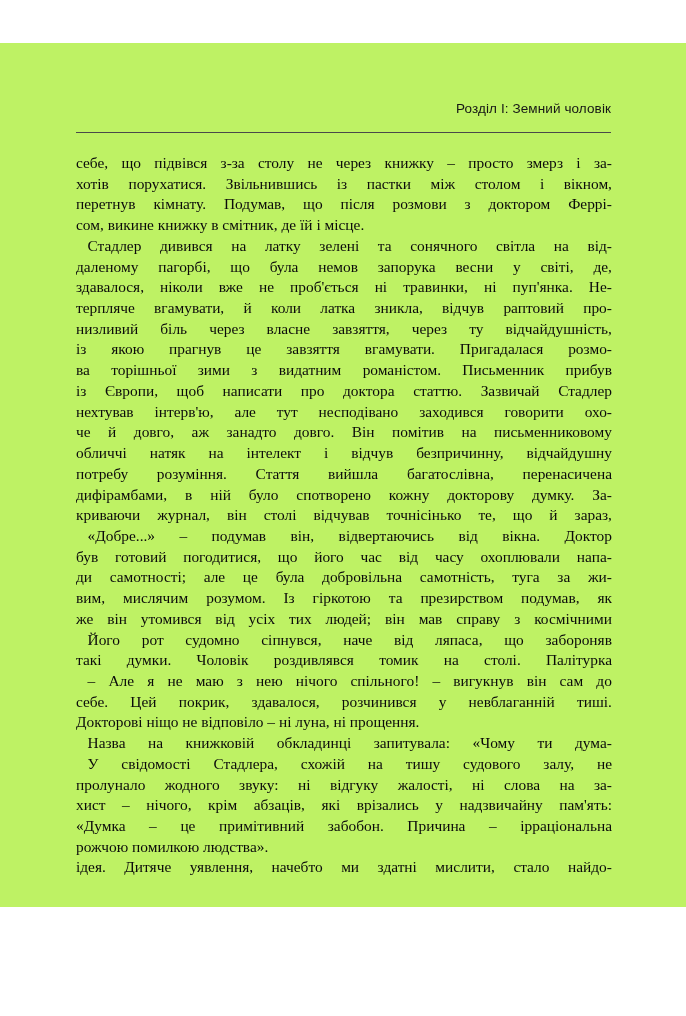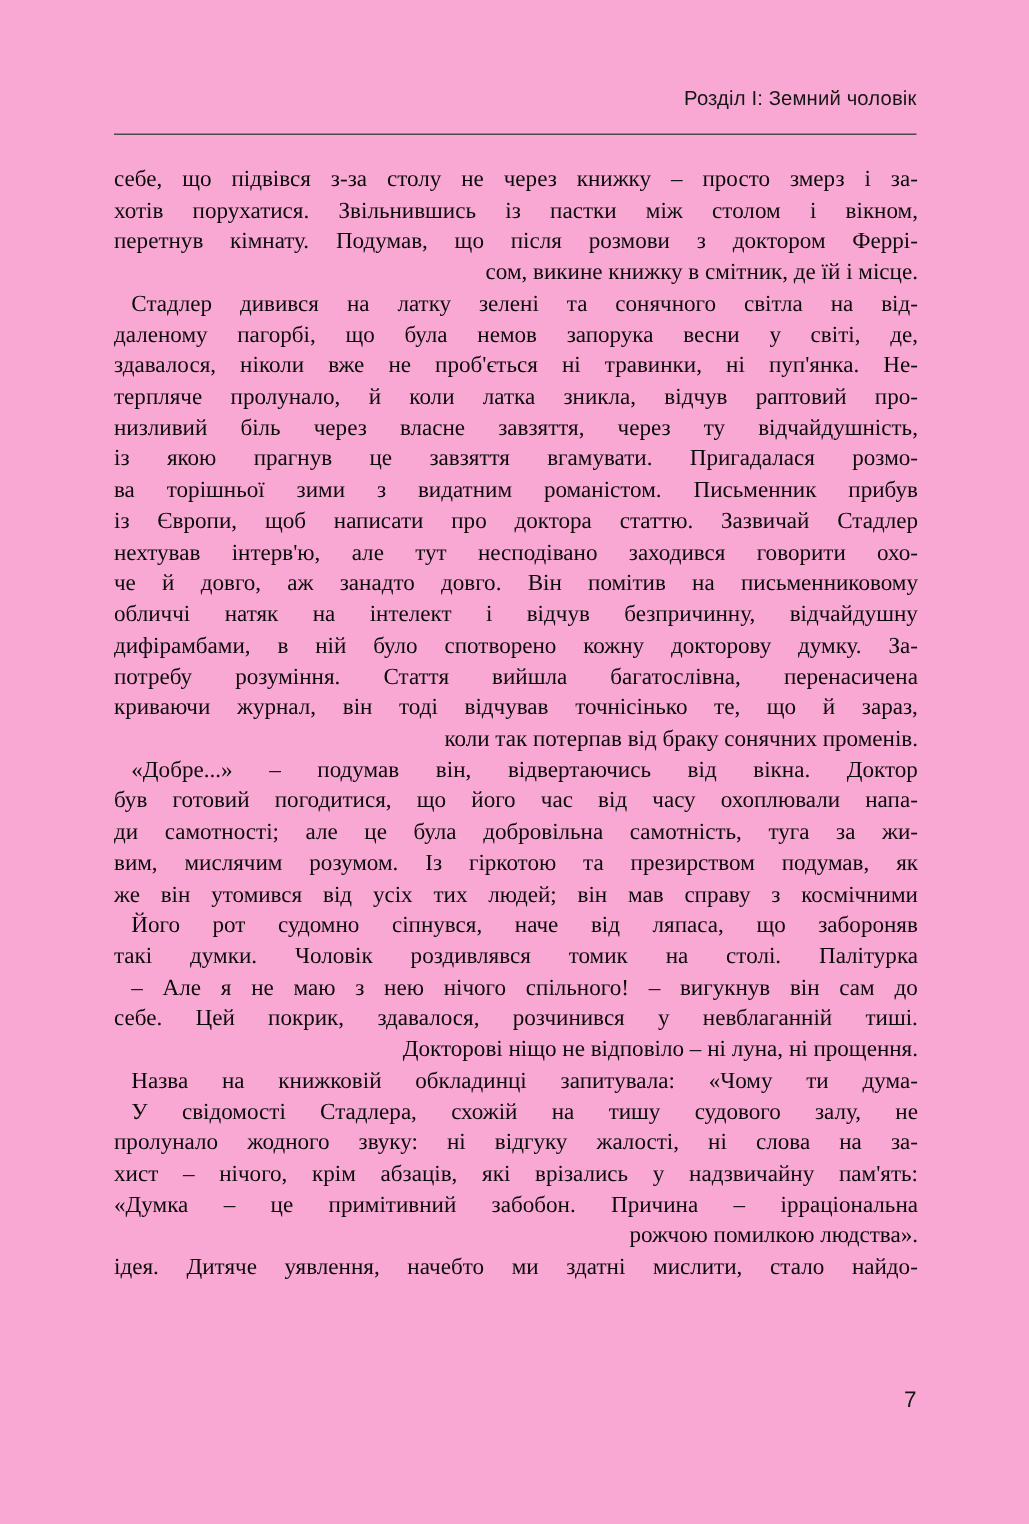--- a/index.html
+++ b/index.html
@@ -3,25 +3,26 @@
 <meta charset="utf-8">
 <style>
   html, body {
     margin: 0;
     padding: 0;
     background: #ffffff;
   }
   .page {
     position: relative;
     width: 686px;
-    height: 1016px;
-    background: #f9a8d4;
+    height: 864px;
+    background: #bef264;
     overflow: hidden;
     font-family: "Liberation Serif", "DejaVu Serif", serif;
     color: #0b0b0b;
+    margin-top: 43px;
   }
 
   
   .header {
     position: absolute;
     left: 76px;
     top: 58px;
     width: 535px;
     text-align: right;
     font-family: "Liberation Sans", "DejaVu Sans", sans-serif;
@@ -59,21 +60,21 @@
     letter-spacing: 0;
   }
   
   .ln.j {
     display: flex;
     justify-content: space-between;
     white-space: pre;
   }
   .ln.j > span { white-space: pre; }
   
-  .ln.last { display: block; text-align: right; }
+  .ln.last { display: block; }
 
   
   .folio {
     position: absolute;
     left: 76px;
     top: 925px;
     width: 535px;
     text-align: right;
     font-family: "Liberation Sans", "DejaVu Sans", sans-serif;
     font-size: 15px;
@@ -93,32 +94,31 @@
       <p class="para">
         <span class="ln j"><span>себе,</span><span>що</span><span>підвівся</span><span>з-за</span><span>столу</span><span>не</span><span>через</span><span>книжку</span><span>–</span><span>просто</span><span>змерз</span><span>і</span><span>за-</span></span>
         <span class="ln j"><span>хотів</span><span>порухатися.</span><span>Звільнившись</span><span>із</span><span>пастки</span><span>між</span><span>столом</span><span>і</span><span>вікном,</span></span>
         <span class="ln j"><span>перетнув</span><span>кімнату.</span><span>Подумав,</span><span>що</span><span>після</span><span>розмови</span><span>з</span><span>доктором</span><span>Феррі-</span></span>
         <span class="ln last">сом, викине книжку в смітник, де їй і місце.</span>
       </p>
       <p class="para">
         <span class="ln j"><span>&nbsp;&nbsp;&nbsp;Стадлер</span><span>дивився</span><span>на</span><span>латку</span><span>зелені</span><span>та</span><span>сонячного</span><span>світла</span><span>на</span><span>від-</span></span>
         <span class="ln j"><span>даленому</span><span>пагорбі,</span><span>що</span><span>була</span><span>немов</span><span>запорука</span><span>весни</span><span>у</span><span>світі,</span><span>де,</span></span>
         <span class="ln j"><span>здавалося,</span><span>ніколи</span><span>вже</span><span>не</span><span>проб'ється</span><span>ні</span><span>травинки,</span><span>ні</span><span>пуп'янка.</span><span>Не-</span></span>
-        <span class="ln j"><span>терпляче</span><span>пролунало,</span><span>й</span><span>коли</span><span>латка</span><span>зникла,</span><span>відчув</span><span>раптовий</span><span>про-</span></span>
+        <span class="ln j"><span>терпляче</span><span>вгамувати,</span><span>й</span><span>коли</span><span>латка</span><span>зникла,</span><span>відчув</span><span>раптовий</span><span>про-</span></span>
         <span class="ln j"><span>низливий</span><span>біль</span><span>через</span><span>власне</span><span>завзяття,</span><span>через</span><span>ту</span><span>відчайдушність,</span></span>
         <span class="ln j"><span>із</span><span>якою</span><span>прагнув</span><span>це</span><span>завзяття</span><span>вгамувати.</span><span>Пригадалася</span><span>розмо-</span></span>
         <span class="ln j"><span>ва</span><span>торішньої</span><span>зими</span><span>з</span><span>видатним</span><span>романістом.</span><span>Письменник</span><span>прибув</span></span>
         <span class="ln j"><span>із</span><span>Європи,</span><span>щоб</span><span>написати</span><span>про</span><span>доктора</span><span>статтю.</span><span>Зазвичай</span><span>Стадлер</span></span>
         <span class="ln j"><span>нехтував</span><span>інтерв'ю,</span><span>але</span><span>тут</span><span>несподівано</span><span>заходився</span><span>говорити</span><span>охо-</span></span>
         <span class="ln j"><span>че</span><span>й</span><span>довго,</span><span>аж</span><span>занадто</span><span>довго.</span><span>Він</span><span>помітив</span><span>на</span><span>письменниковому</span></span>
         <span class="ln j"><span>обличчі</span><span>натяк</span><span>на</span><span>інтелект</span><span>і</span><span>відчув</span><span>безпричинну,</span><span>відчайдушну</span></span>
+        <span class="ln j"><span>потребу</span><span>розуміння.</span><span>Стаття</span><span>вийшла</span><span>багатослівна,</span><span>перенасичена</span></span>
         <span class="ln j"><span>дифірамбами,</span><span>в</span><span>ній</span><span>було</span><span>спотворено</span><span>кожну</span><span>докторову</span><span>думку.</span><span>За-</span></span>
-        <span class="ln j"><span>потребу</span><span>розуміння.</span><span>Стаття</span><span>вийшла</span><span>багатослівна,</span><span>перенасичена</span></span>
-        <span class="ln j"><span>криваючи</span><span>журнал,</span><span>він</span><span>тоді</span><span>відчував</span><span>точнісінько</span><span>те,</span><span>що</span><span>й</span><span>зараз,</span></span>
-        <span class="ln last">коли так потерпав від браку сонячних променів.</span>
+        <span class="ln j"><span>криваючи</span><span>журнал,</span><span>він</span><span>столі</span><span>відчував</span><span>точнісінько</span><span>те,</span><span>що</span><span>й</span><span>зараз,</span></span>
       </p>
       <p class="para">
         <span class="ln j"><span>&nbsp;&nbsp;&nbsp;«Добре...»</span><span>–</span><span>подумав</span><span>він,</span><span>відвертаючись</span><span>від</span><span>вікна.</span><span>Доктор</span></span>
         <span class="ln j"><span>був</span><span>готовий</span><span>погодитися,</span><span>що</span><span>його</span><span>час</span><span>від</span><span>часу</span><span>охоплювали</span><span>напа-</span></span>
         <span class="ln j"><span>ди</span><span>самотності;</span><span>але</span><span>це</span><span>була</span><span>добровільна</span><span>самотність,</span><span>туга</span><span>за</span><span>жи-</span></span>
         <span class="ln j"><span>вим,</span><span>мислячим</span><span>розумом.</span><span>Із</span><span>гіркотою</span><span>та</span><span>презирством</span><span>подумав,</span><span>як</span></span>
         <span class="ln j"><span>же</span><span>він</span><span>утомився</span><span>від</span><span>усіх</span><span>тих</span><span>людей;</span><span>він</span><span>мав</span><span>справу</span><span>з</span><span>космічними</span></span>
       </p>
       <p class="para">
         <span class="ln j"><span>&nbsp;&nbsp;&nbsp;Його</span><span>рот</span><span>судомно</span><span>сіпнувся,</span><span>наче</span><span>від</span><span>ляпаса,</span><span>що</span><span>забороняв</span></span>

